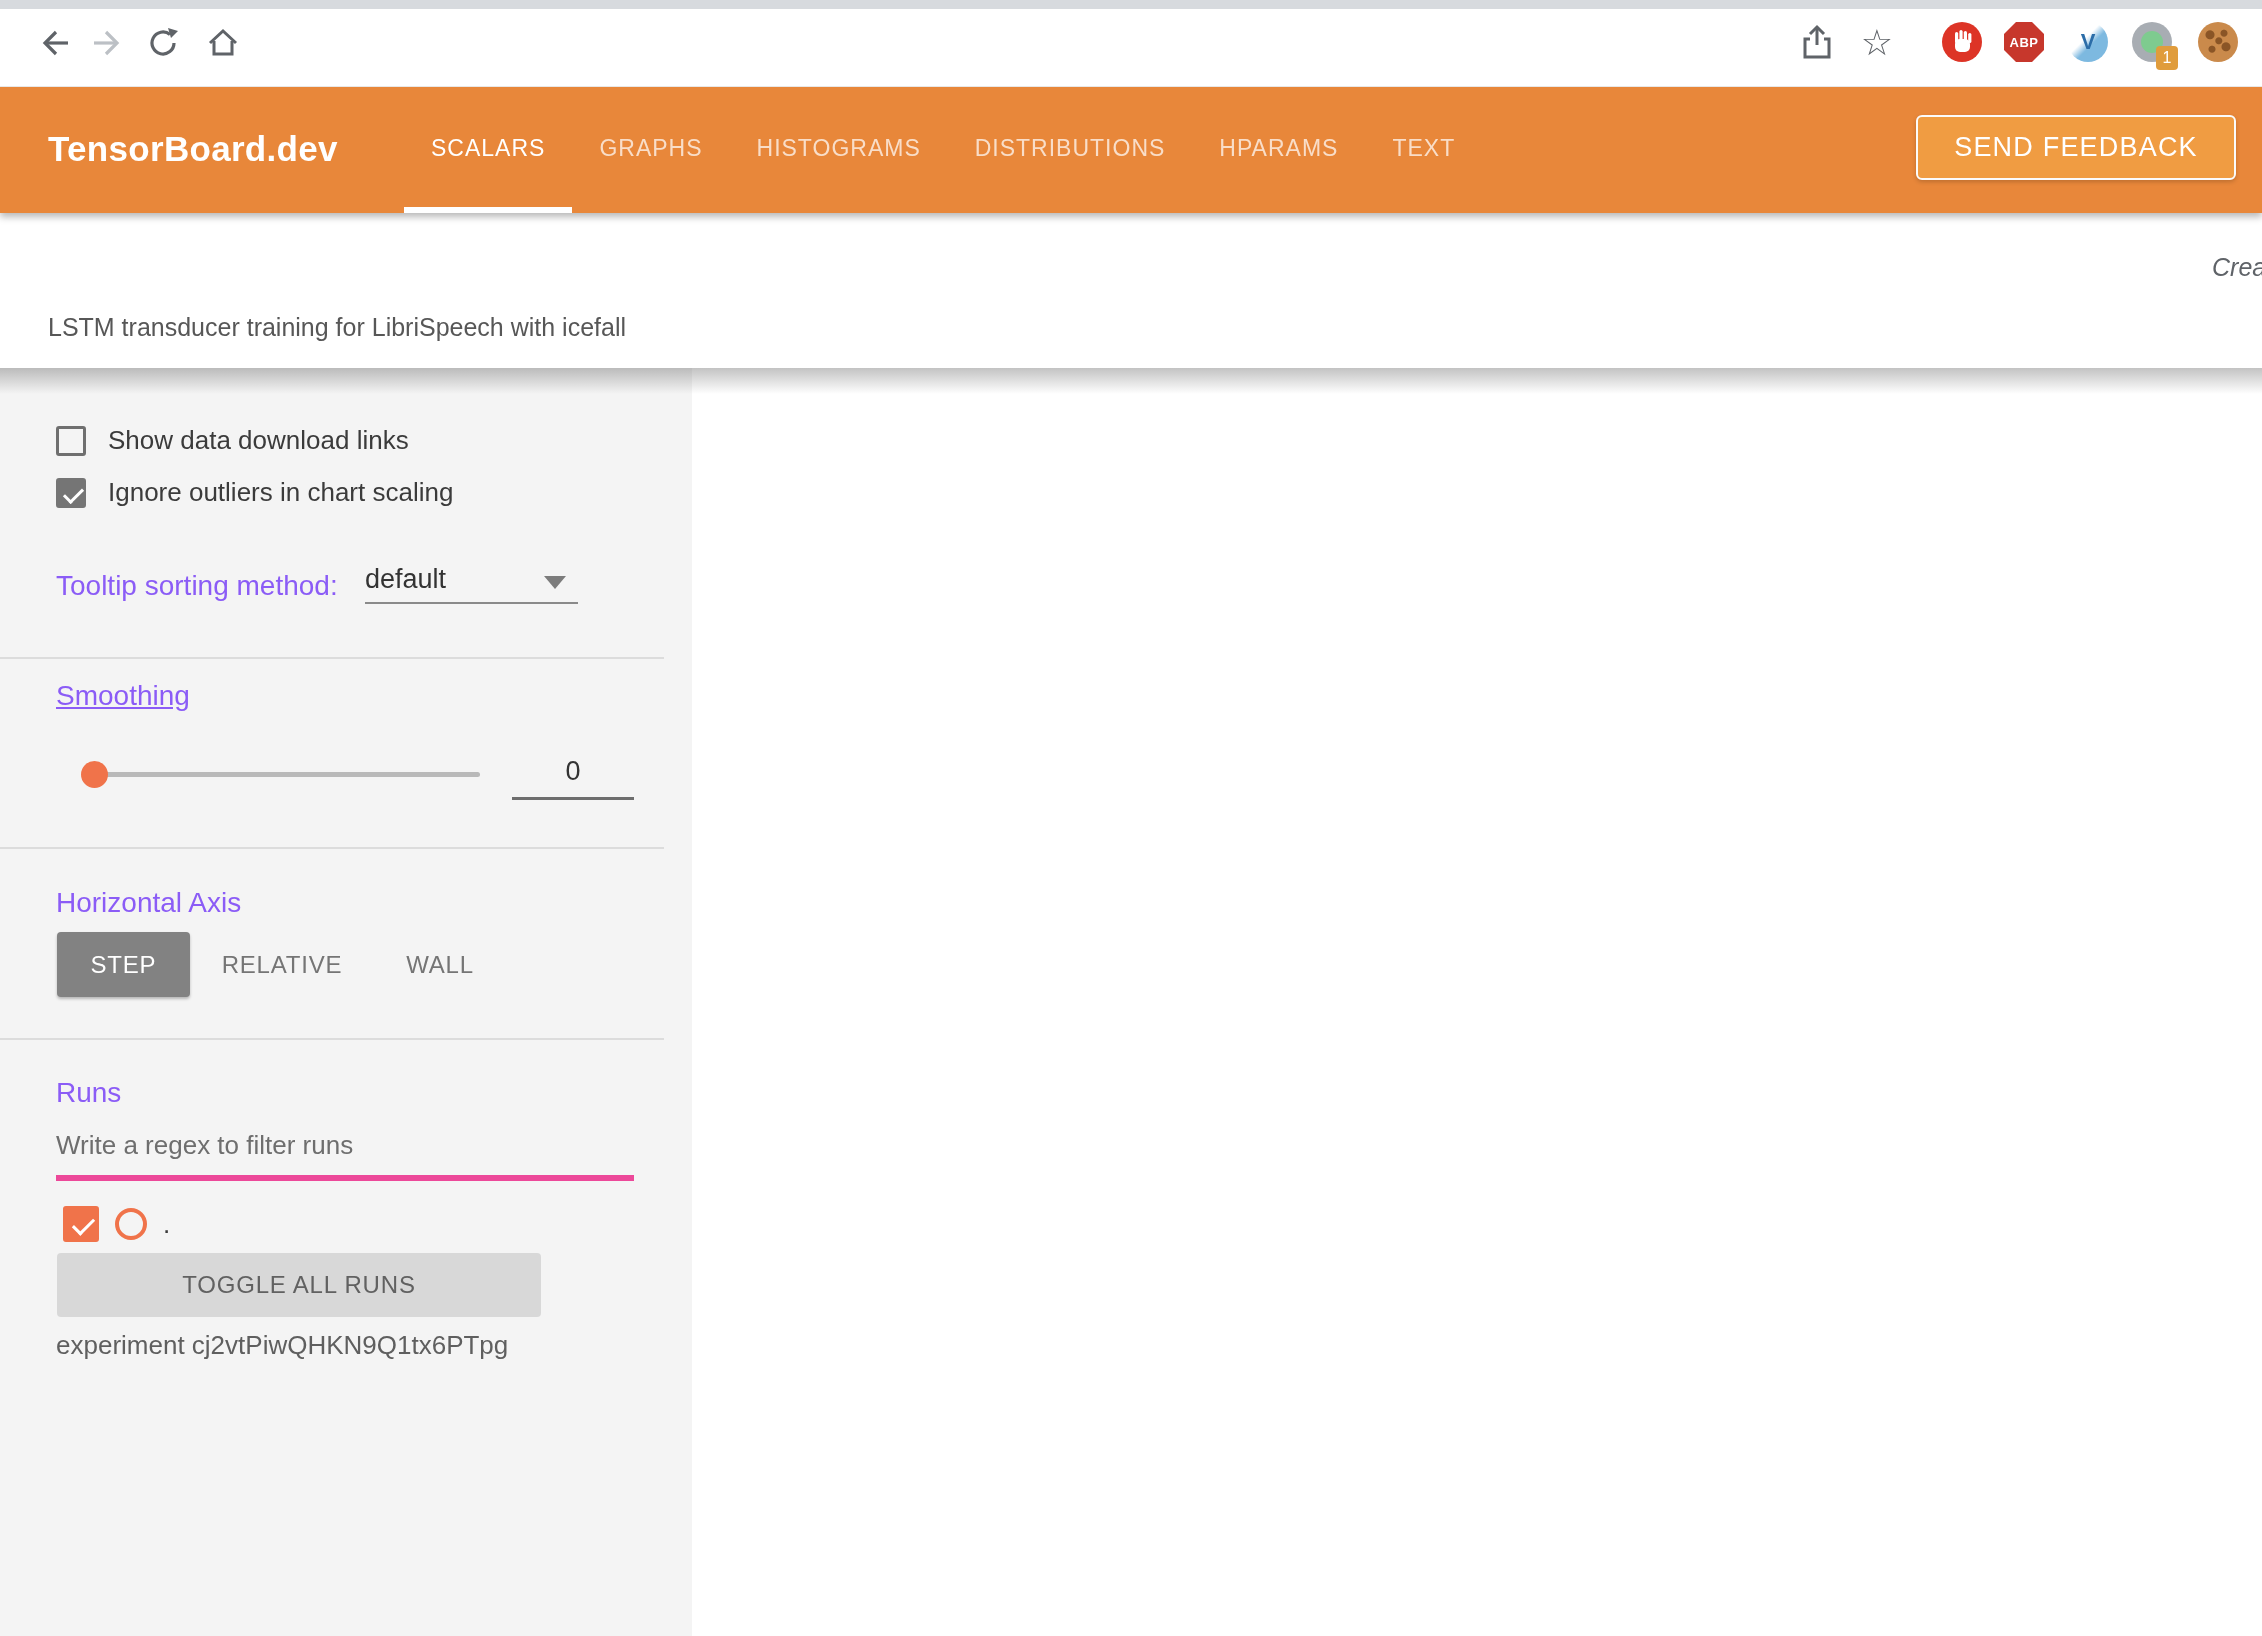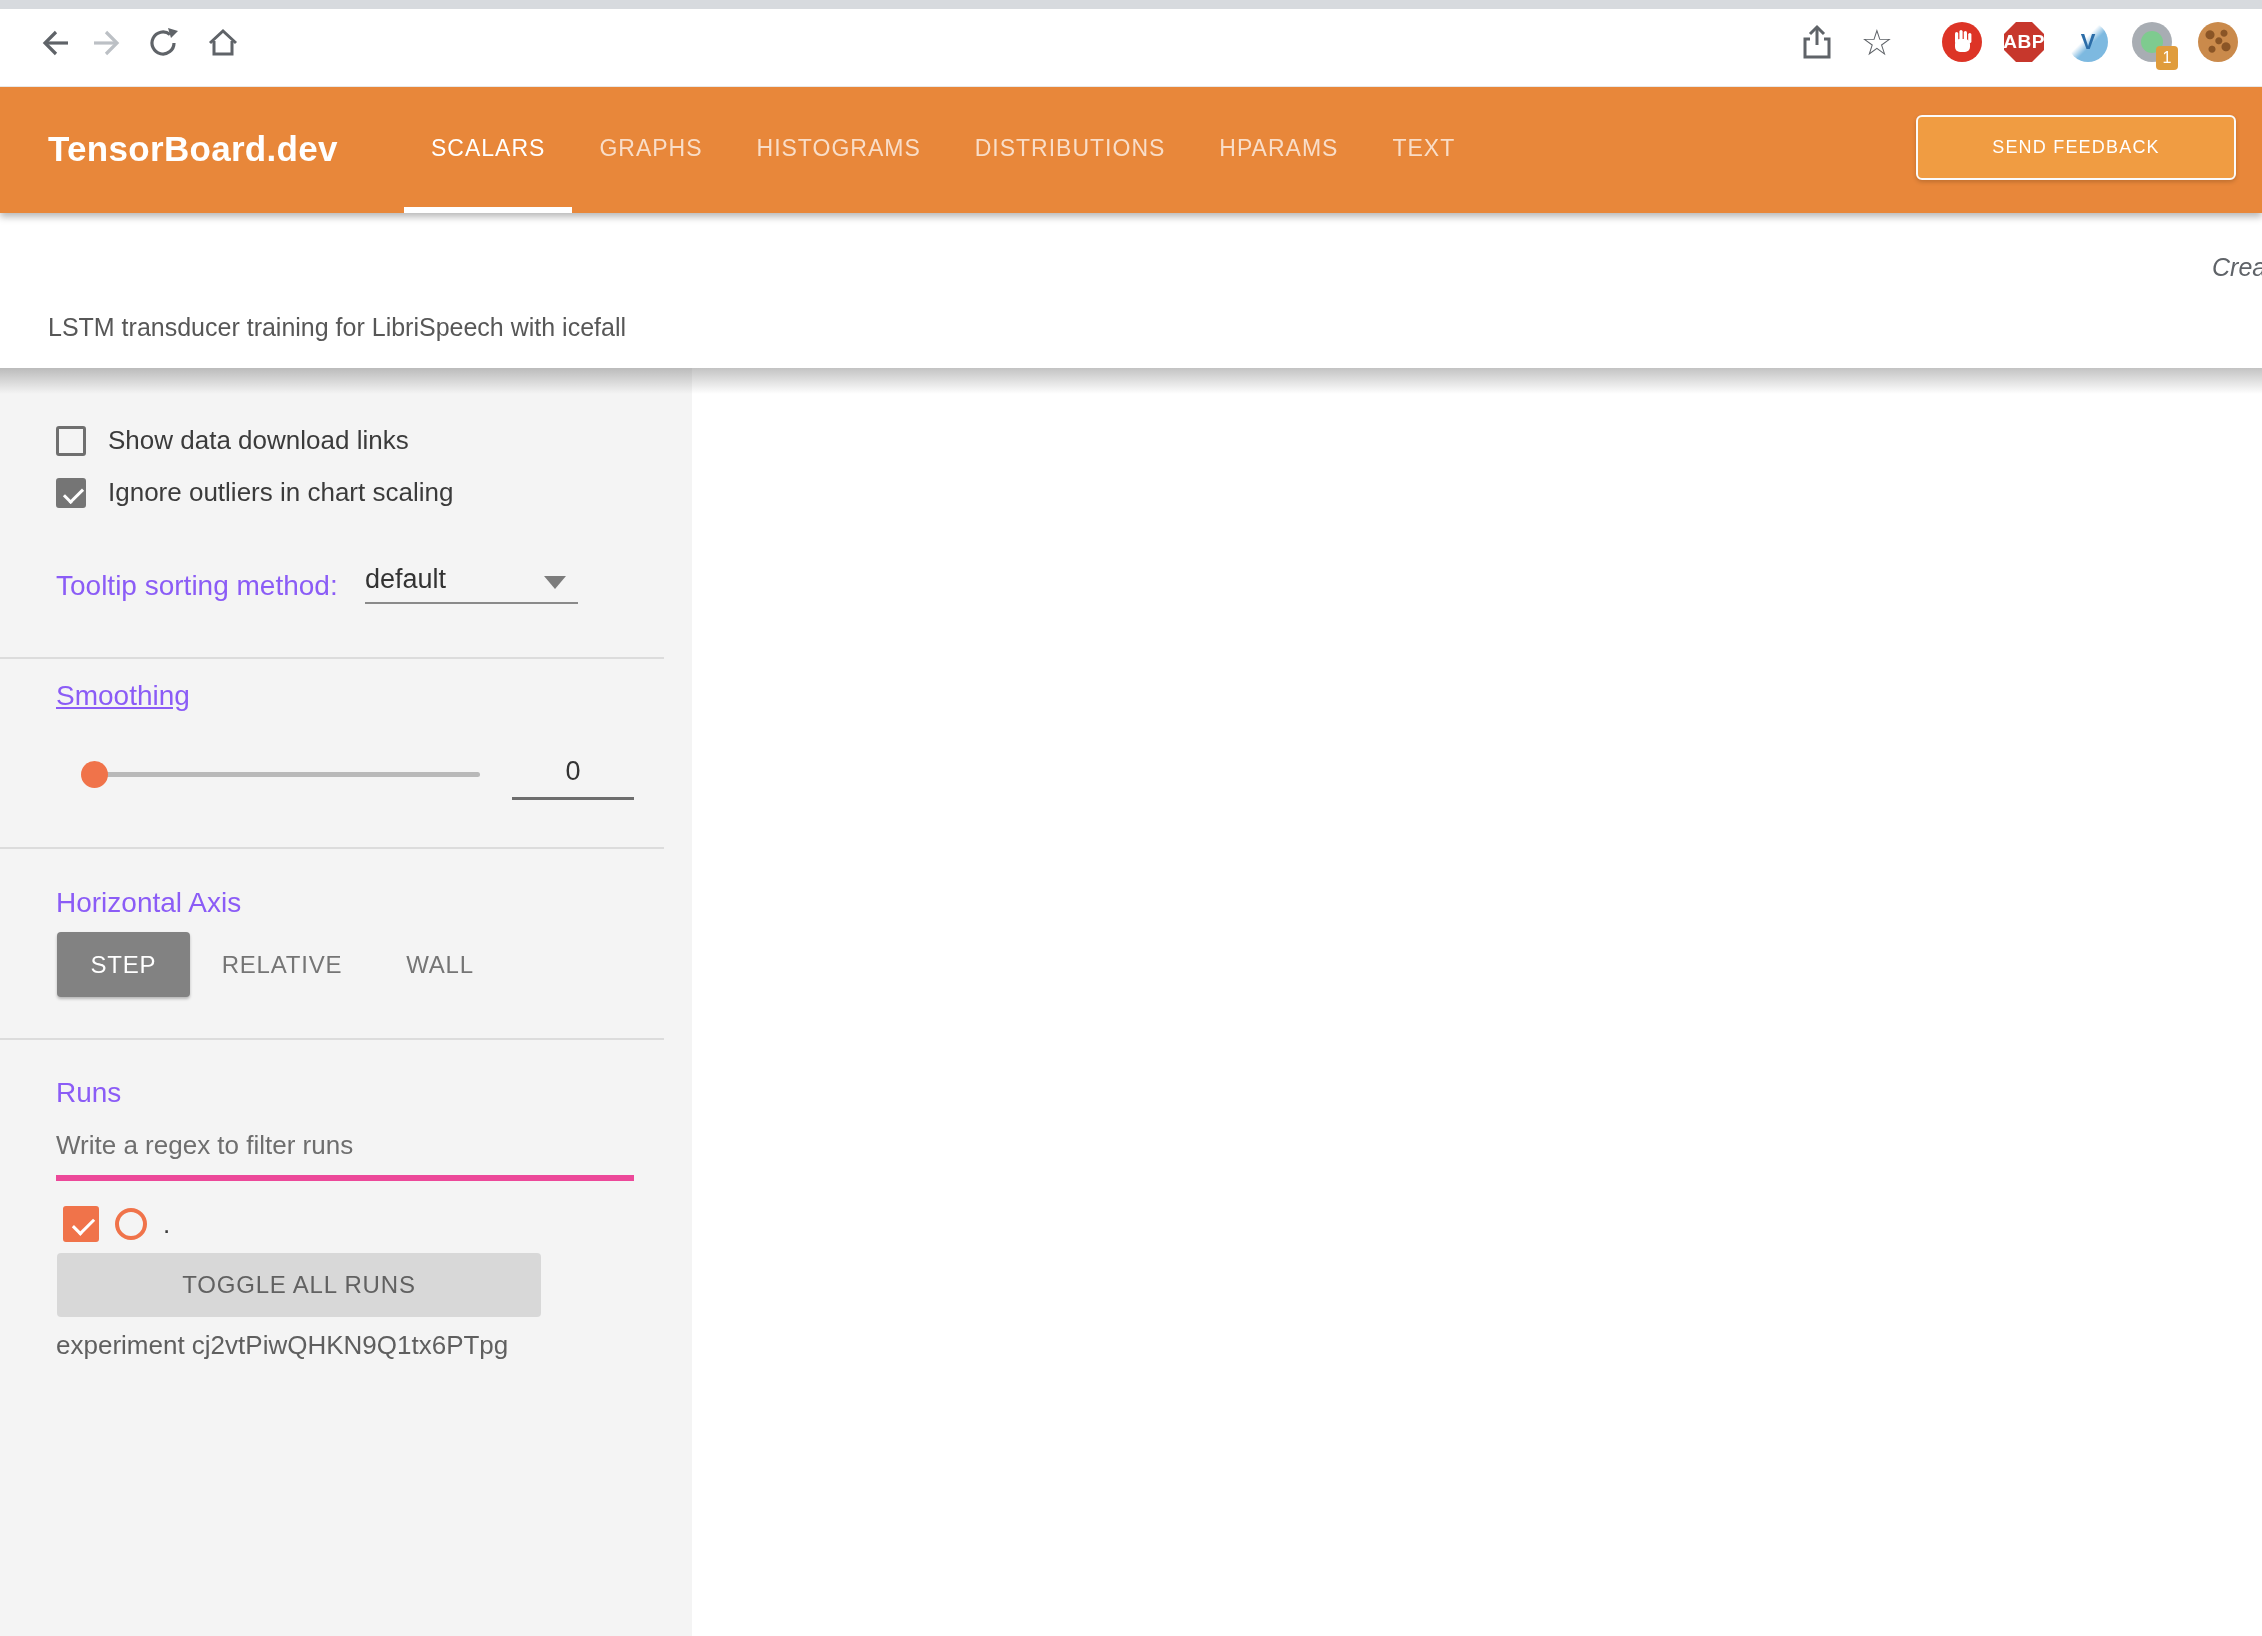--- a/index.html
+++ b/index.html
@@ -9,40 +9,40 @@
   
   .browser { position:absolute; top:0; left:0; right:0; height:87px; background:#fff; border-bottom:1px solid #e8e8e8; z-index:20; }
   .browser .topstrip { position:absolute; top:0; left:0; right:0; height:9px; background:#d7dade; }
   .nav-ic { position:absolute; top:24px; width:38px; height:38px; display:flex; align-items:center; justify-content:center; }
   .omnibox { position:absolute; left:288px; top:15px; width:1502px; height:58px; background:#eef1f3; border-radius:29px; display:flex; align-items:center; padding:0 26px; gap:18px; }
   .url { font-size:28px; white-space:nowrap; overflow:hidden; }
   .url .host { color:#202124; }
   .url .path { color:#5f6368; }
   .ext { position:absolute; top:22px; width:40px; height:40px; border-radius:50%; display:flex; align-items:center; justify-content:center; }
   .ext-hand { background:#dd3426; }
-  .ext-abp { background:#c7372c; border-radius:4px; clip-path:polygon(30% 0,70% 0,100% 30%,100% 70%,70% 100%,30% 100%,0 70%,0 30%); color:#fff; font-weight:bold; font-size:19px; letter-spacing:.5px; }
+  .ext-abp { background:#c7372c; border-radius:4px; clip-path:polygon(30% 0,70% 0,100% 30%,100% 70%,70% 100%,30% 100%,0 70%,0 30%); color:#fff; font-weight:bold; font-size:13px; letter-spacing:.5px; }
   .ext-v { background:linear-gradient(135deg,#ffffff 42%,#7db9e0 58%); color:#2b6da8; font-weight:bold; font-size:22px; }
   .ext-sync { background:#a8adb3; }
   .ext-sync .greendot { width:22px; height:22px; border-radius:50%; background:#7ecb8f; }
   .ext-sync .badge { position:absolute; right:-6px; bottom:-8px; width:22px; height:24px; background:#e09c3c; border-radius:4px; color:#fff; font-size:16px; display:flex; align-items:center; justify-content:center; }
   .ext-cookie { background:radial-gradient(circle at 30% 32%, #8a5526 0 4px, transparent 5px),
                 radial-gradient(circle at 65% 28%, #8a5526 0 3px, transparent 4px),
                 radial-gradient(circle at 70% 62%, #8a5526 0 4px, transparent 5px),
                 radial-gradient(circle at 35% 68%, #8a5526 0 3px, transparent 4px),
                 radial-gradient(circle at 52% 47%, #8a5526 0 3px, transparent 4px), #ca8a4b; }
   .star-glyph { font-size:36px; color:#5f6368; line-height:1; }
 
   
   .tbheader { position:absolute; top:84px; left:0; right:0; height:129px; background:#e8873a; z-index:10; box-shadow:0 4px 7px rgba(0,0,0,.28); }
   .tb-logo { position:absolute; left:48px; top:0; height:100%; display:flex; align-items:center; color:#fff; font-size:35px; font-weight:bold; letter-spacing:.3px; }
   .tb-tabs { position:absolute; left:404px; top:0; height:100%; display:flex; }
   .tb-tab { position:relative; display:flex; align-items:center; padding:0 27px; color:rgba(255,255,255,.72); font-size:23px; letter-spacing:1px; cursor:pointer; }
   .tb-tab.active { color:#fff; }
   .tb-tab.active::after { content:''; position:absolute; left:0; right:0; bottom:0; height:6px; background:#fff; }
-  .feedback-btn { position:absolute; left:1916px; top:31px; width:320px; height:65px; background:#f09c42; border:2px solid #fbfbfb; border-radius:6px; color:#fff; font-size:18px; letter-spacing:1.2px; display:flex; align-items:center; justify-content:center; box-shadow:0 2px 4px rgba(0,0,0,.18); }
+  .feedback-btn { position:absolute; left:1916px; top:31px; width:320px; height:65px; background:#f09c42; border:2px solid #fbfbfb; border-radius:6px; color:#fff; font-size:27px; letter-spacing:1.2px; display:flex; align-items:center; justify-content:center; box-shadow:0 2px 4px rgba(0,0,0,.18); }
 
   
   .titlebar { position:absolute; top:213px; left:0; right:0; height:155px; background:#fff; z-index:5; }
   .created { position:absolute; left:2212px; top:40px; font-size:25px; font-style:italic; color:#5f6368; white-space:nowrap; }
   .exp-title { position:absolute; left:48px; top:100px; font-size:25px; color:#575757; }
   .scrollshadow { position:absolute; top:368px; left:0; right:0; height:26px; background:linear-gradient(rgba(55,55,55,.30), rgba(55,55,55,0)); z-index:6; pointer-events:none; }
 
   
   .sidebar { position:absolute; top:368px; left:0; width:692px; bottom:0; background:#f4f4f4; z-index:2; }
   .sb-divider { position:absolute; left:0; width:664px; height:2px; background:#dcdcdc; }

